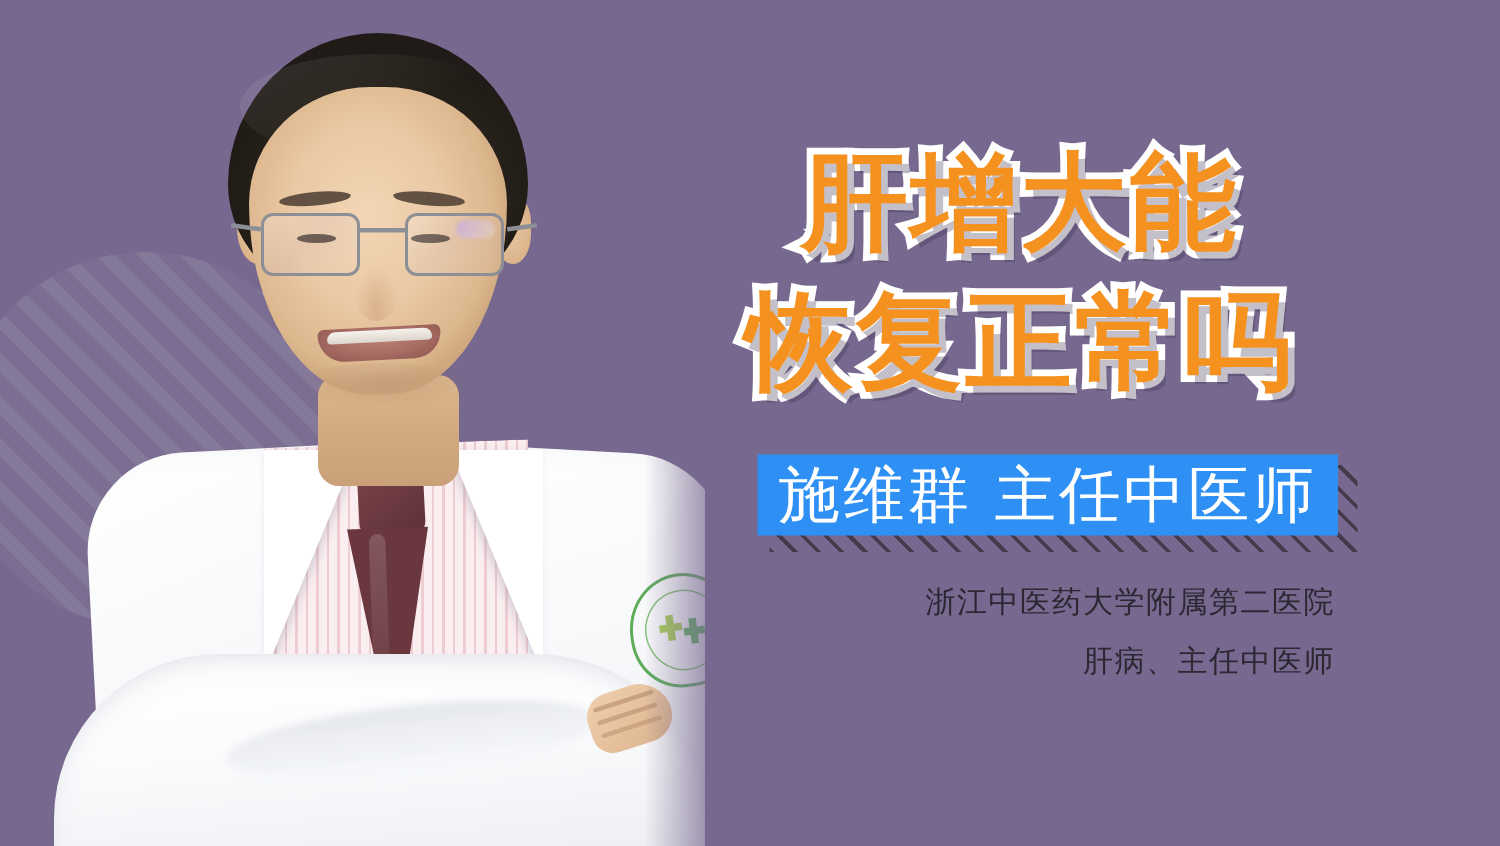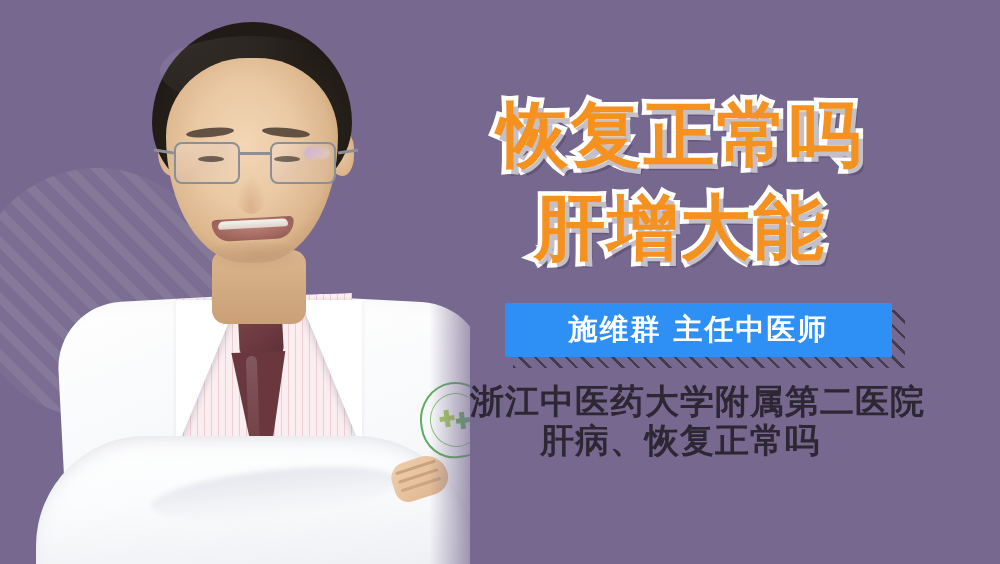--- a/index.html
+++ b/index.html
@@ -310,40 +310,39 @@
     position:absolute;
     left:505px; top:303px;
     width:387px; height:54px;
     background:#2e90f5;
     display:flex;
     align-items:center;
     justify-content:center;
   }
   .badge-text {
     font-family:"DejaVu Sans","Liberation Sans",sans-serif;
-    font-weight:bold;
-    font-size:29px;
+    font-weight:normal;
+    font-size:41px;
     letter-spacing:2px;
     color:#ffffff;
     white-space:nowrap;
   }
 
   
   .affil {
     position:absolute;
     left:470px; top:382px;
     width:420px;
-    text-align:center;
+    text-align:right;
     font-family:"DejaVu Sans","Liberation Sans",sans-serif;
-    font-size:34px;
+    font-size:20px;
     line-height:39px;
     color:#2c2733;
     letter-spacing:1px;
     white-space:nowrap;
-    font-weight:bold;
   }
   .affil .line { display:block; }
 
   
   .watermark {
     position:absolute;
     left:44px; top:508px;
     font-family:"DejaVu Sans","Liberation Sans",sans-serif;
     font-size:37px;
     letter-spacing:1px;
@@ -406,28 +405,28 @@
     <div class="emblem-cross">
       <span></span>
         <span></span>
         <span></span>
         <span></span>
     </div>
   </div>
   <div class="photo-fade"></div>
 
   <div class="headline">
+    <span class="line">肝增大能</span>
     <span class="line">恢复正常吗</span>
-    <span class="line">肝增大能</span>
   </div>
 
   <div class="hatch"></div>
   <div class="badge">
     <span class="badge-text">施维群  主任中医师</span>
   </div>
 
   <div class="affil">
     <span class="line">浙江中医药大学附属第二医院</span>
-    <span class="line">肝病、恢复正常吗</span>
+    <span class="line">肝病、主任中医师</span>
   </div>
 
 
 </div>
 
 </body></html>

